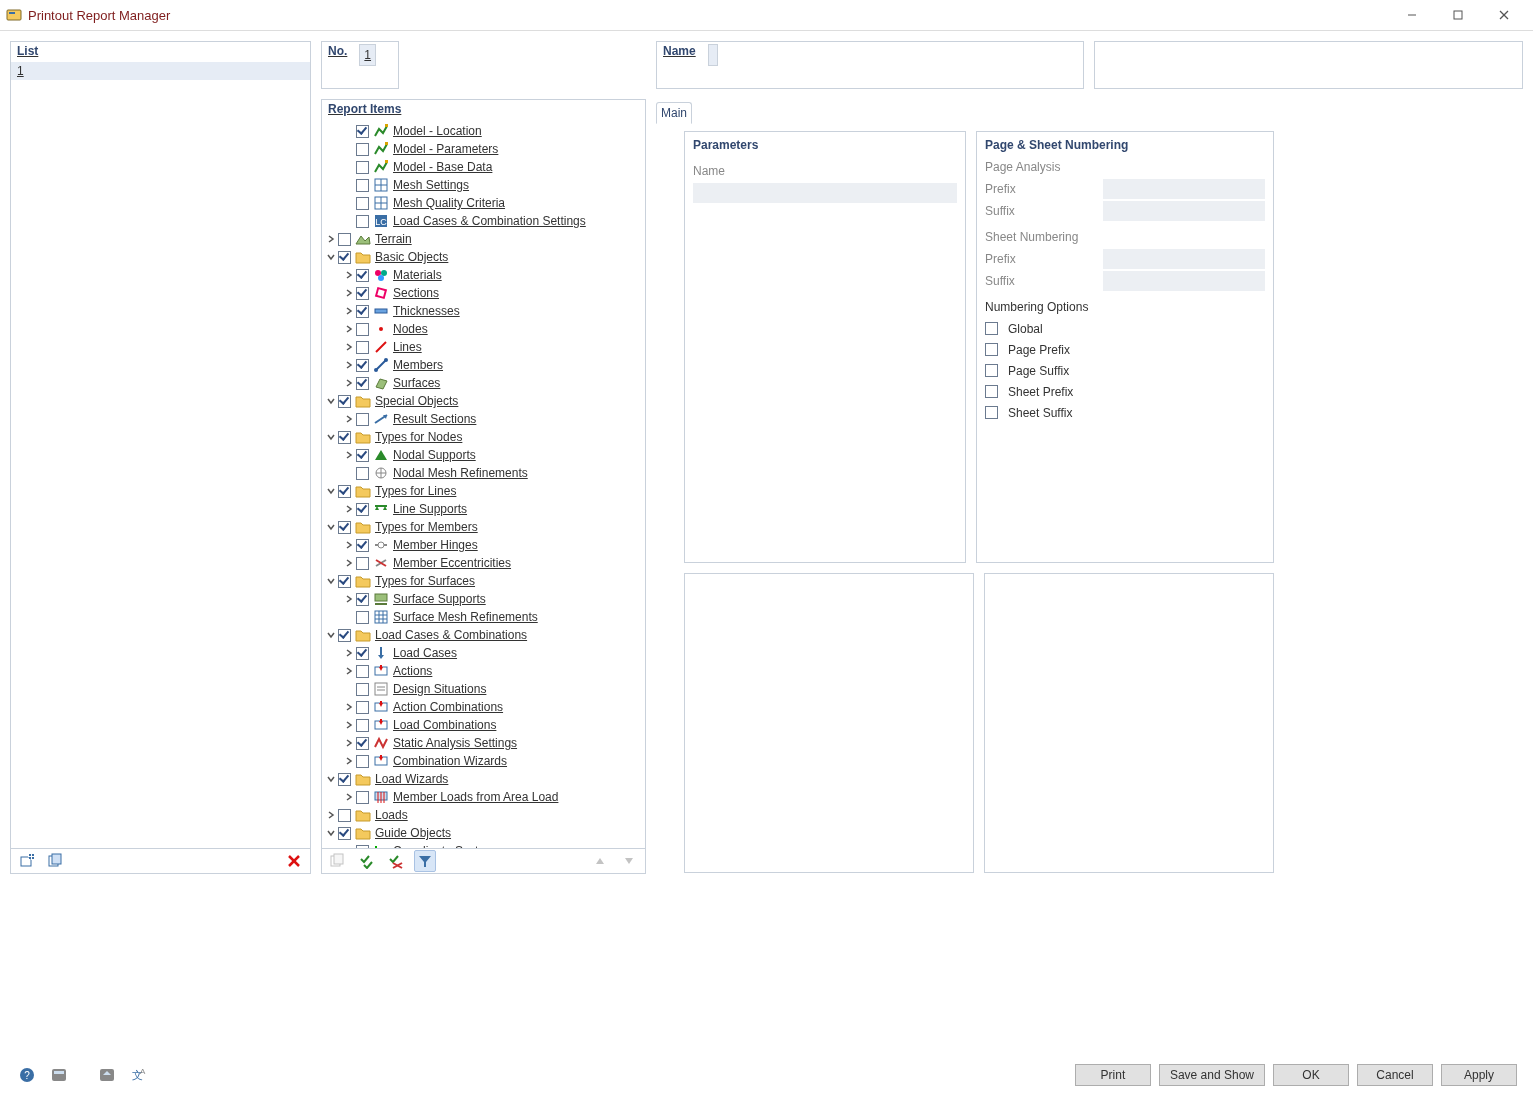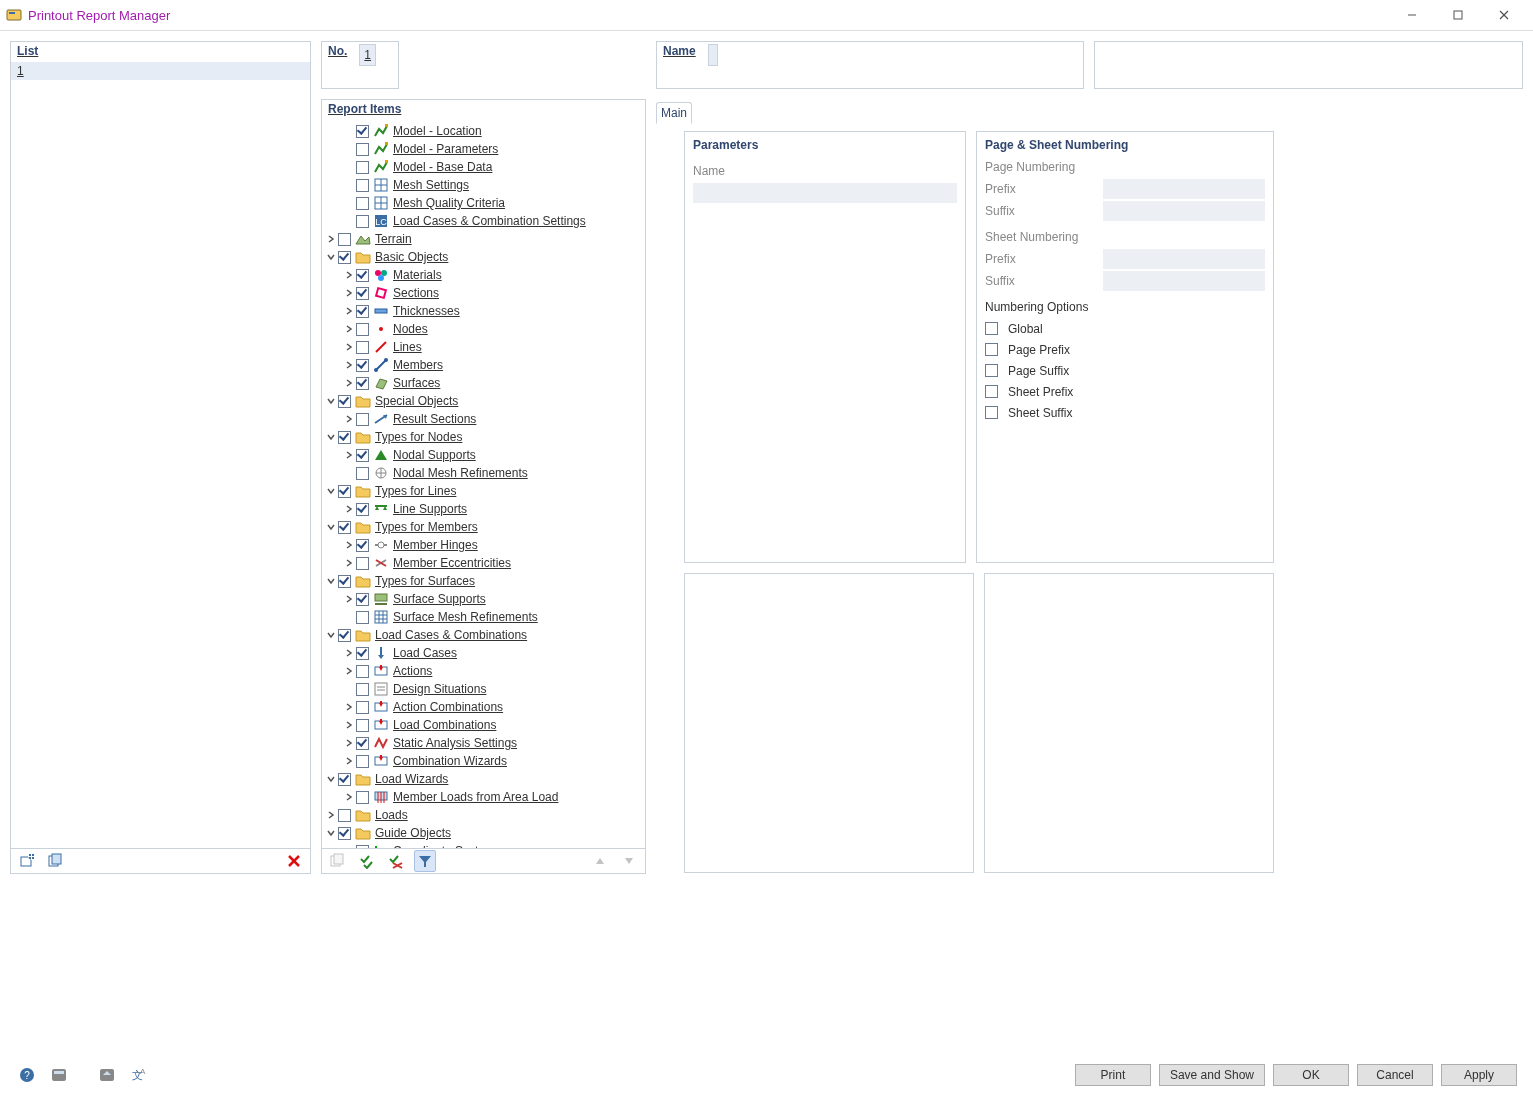--- a/index.html
+++ b/index.html
@@ -20,21 +20,21 @@
     padding: 0 6px;
     border-bottom: 1px solid #ddd;
     background: #fff;
   }
   .titlebar .app-icon {
     width: 16px; height: 16px;
     margin-right: 6px;
   }
   .titlebar .title {
     flex: 1 1 auto;
-    color: #a21caf;
+    color: #7f1d1d;
     font-size: 13px;
   }
   .wincontrols {
     display: flex;
     gap: 0;
   }
   .winbtn {
     width: 46px; height: 30px;
     display: flex; align-items: center; justify-content: center;
     color: #666;
@@ -980,21 +980,21 @@
               <div class="field-row">
                 <span class="flabel" style="color:#888;">Name</span>
               </div>
               <div class="field-row">
                 <div class="finput" style="flex:1 1 auto;"></div>
               </div>
             </div>
             <div class="rp-box rp-number">
               <div class="rp-title">Page &amp; Sheet Numbering</div>
 
-              <div class="rp-subtitle">Page Numbering</div>
+              <div class="rp-subtitle">Page Analysis</div>
               <div class="field-row">
                 <span class="flabel">Prefix</span>
                 <div class="finput"></div>
               </div>
               <div class="field-row">
                 <span class="flabel">Suffix</span>
                 <div class="finput"></div>
               </div>
 
               <div class="rp-subtitle">Sheet Numbering</div>

